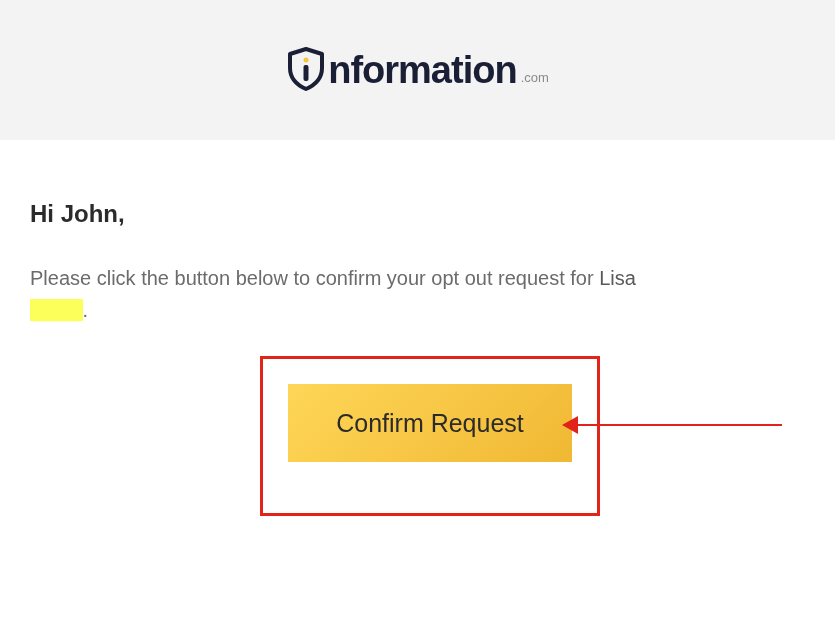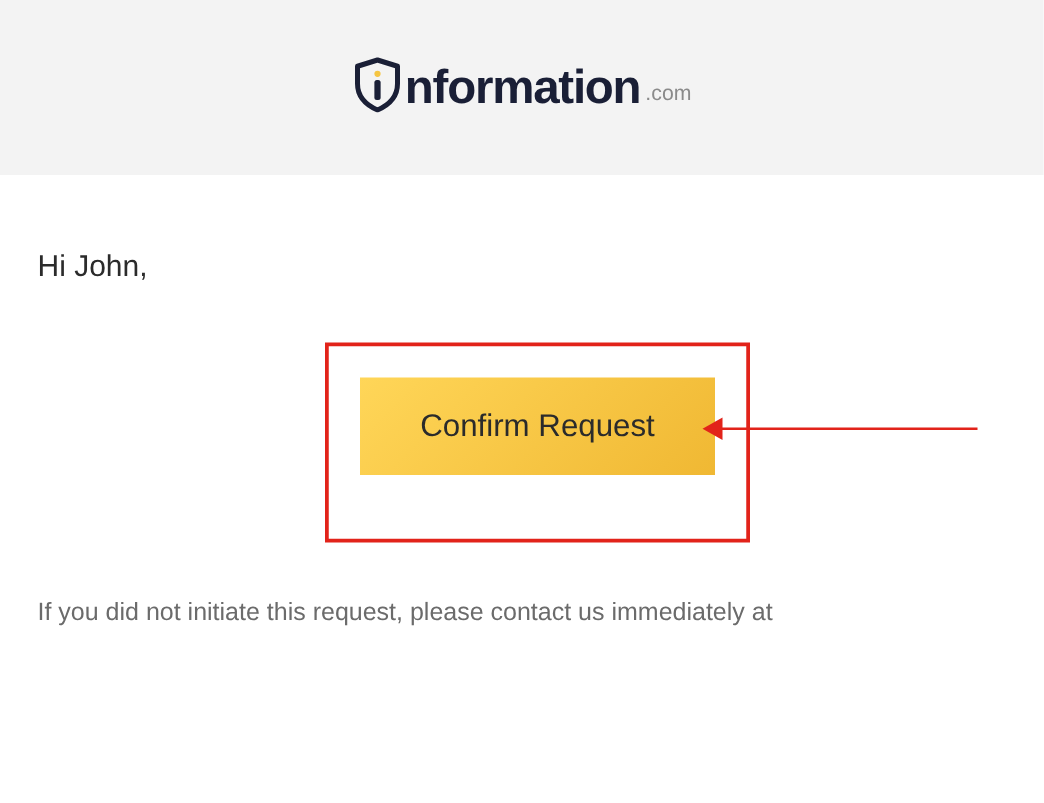--- a/index.html
+++ b/index.html
@@ -27,34 +27,34 @@
       align-items: center;
       gap: 2px;
     }
     .logo-text {
       font-size: 38px;
       font-weight: 700;
       color: #1a1f36;
       letter-spacing: -1px;
     }
     .logo-suffix {
-      font-size: 17px;
+      font-size: 13px;
       color: #8a8a8a;
       align-self: flex-end;
       margin-bottom: 10px;
       margin-left: 2px;
     }
     .content {
       padding: 60px 30px 20px 30px;
     }
     .greeting {
       font-size: 24px;
-      font-weight: 400;
+      font-weight: 700;
       color: #2b2b2b;
-      margin-bottom: 46px;
+      margin-bottom: 34px;
     }
     .body-text {
       font-size: 20px;
       color: #6b6b6b;
       line-height: 1.6;
       margin-bottom: 18px;
     }
     .name-first {
       color: #5a5a5a;
     }
@@ -141,27 +141,31 @@
       </svg>
     </span>
     <span class="logo-text">nformation</span>
     <span class="logo-suffix">.com</span>
   </div>
 </div>
 
 <div class="content">
   <div class="greeting">Hi John,</div>
 
+  <div class="body-text">
+    <span>Please click the button below to confirm your opt out request for </span><span class="name-first">Lisa</span>
+    <br>
+    <span class="redacted">____</span><span>.</span>
+  </div>
 
   <div class="button-wrapper">
     <div class="red-box"></div>
     <button class="confirm-button">Confirm Request</button>
     <div class="arrow">
       <div class="arrow-line"></div>
       <div class="arrow-head"></div>
     </div>
   </div>
 
   <div class="footer-text">
-    <span>If you did not initiate this request, please contact us immediately at</span>
     <br>
   </div>
 </div>
 
 </body></html>

